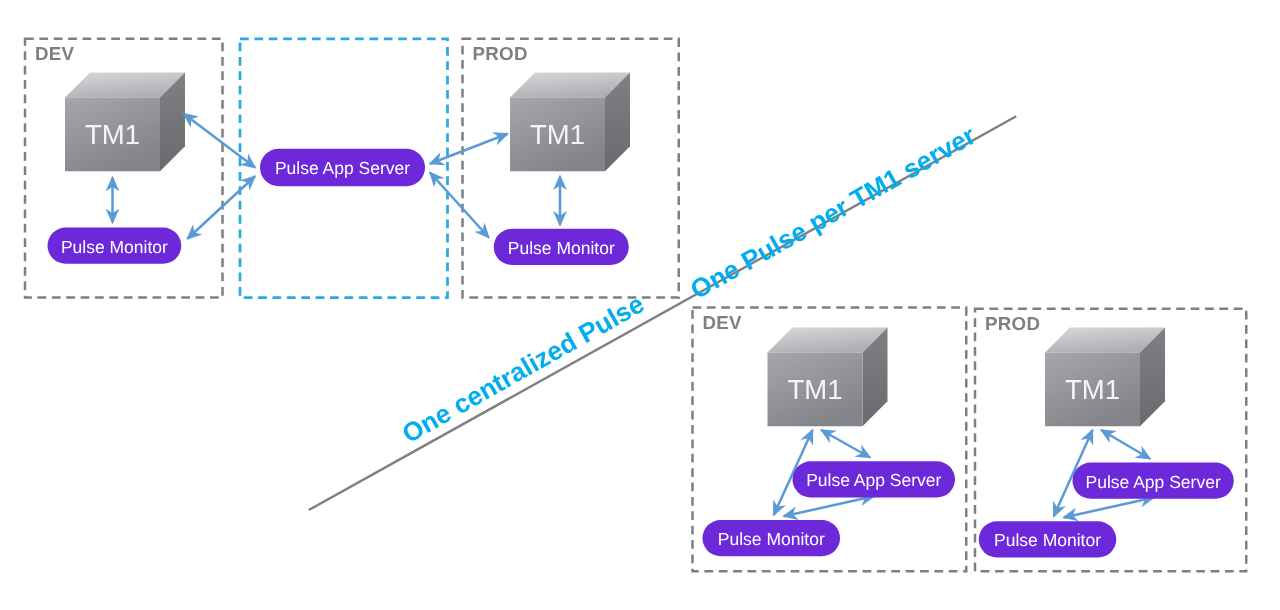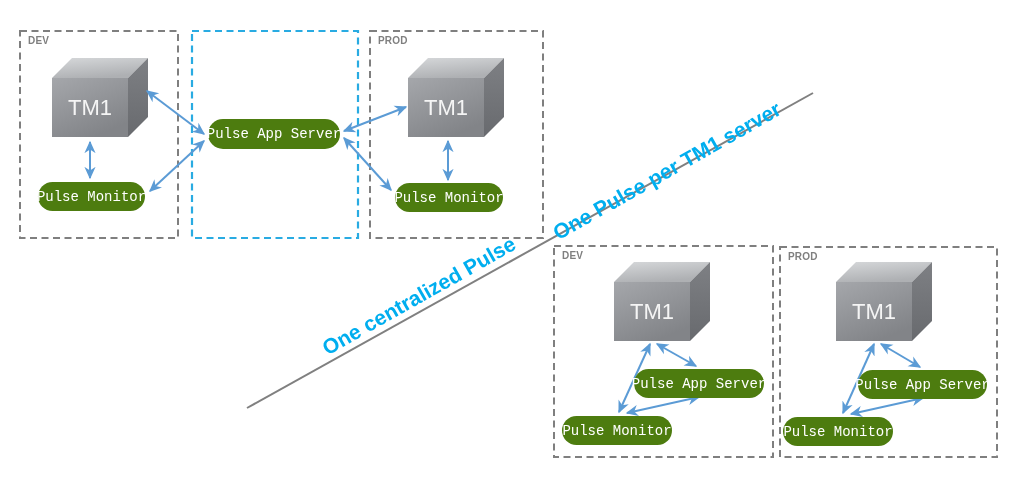--- a/index.html
+++ b/index.html
@@ -3,25 +3,25 @@
 <meta charset="utf-8">
 <style>
   html,body{margin:0;padding:0;background:#ffffff;}
   #stage{
     position:relative;width:1024px;height:488px;background:#ffffff;overflow:hidden;
     font-family:"Liberation Sans", sans-serif;
   }
   #diagram-svg{position:absolute;left:0;top:0;}
   .node{
     position:absolute;display:flex;align-items:center;justify-content:center;
-    background:#4d7c0f;color:#ffffff;border-radius:15px;
-    font-size:14px;line-height:1;white-space:nowrap;font-family:Liberation Mono, monospace;
+    background:#6d28d9;color:#ffffff;border-radius:15px;
+    font-size:14px;line-height:1;white-space:nowrap;
   }
   .group-title{
-    position:absolute;font-size:10px;font-weight:bold;color:#7F7F7F;
+    position:absolute;font-size:15px;font-weight:bold;color:#7F7F7F;
     letter-spacing:.2px;white-space:nowrap;
   }
   .group-title.blue{color:#4A90D2;}
   .rotated-caption{
     position:absolute;font-size:21px;font-weight:bold;color:#00AEEF;
     white-space:nowrap;transform:translate(-50%,-50%) rotate(-29.5deg);
   }
   .cube-label{
     font-size:22px;fill:#F5F5F5;font-family:"Liberation Sans",sans-serif;
     text-anchor:middle;

